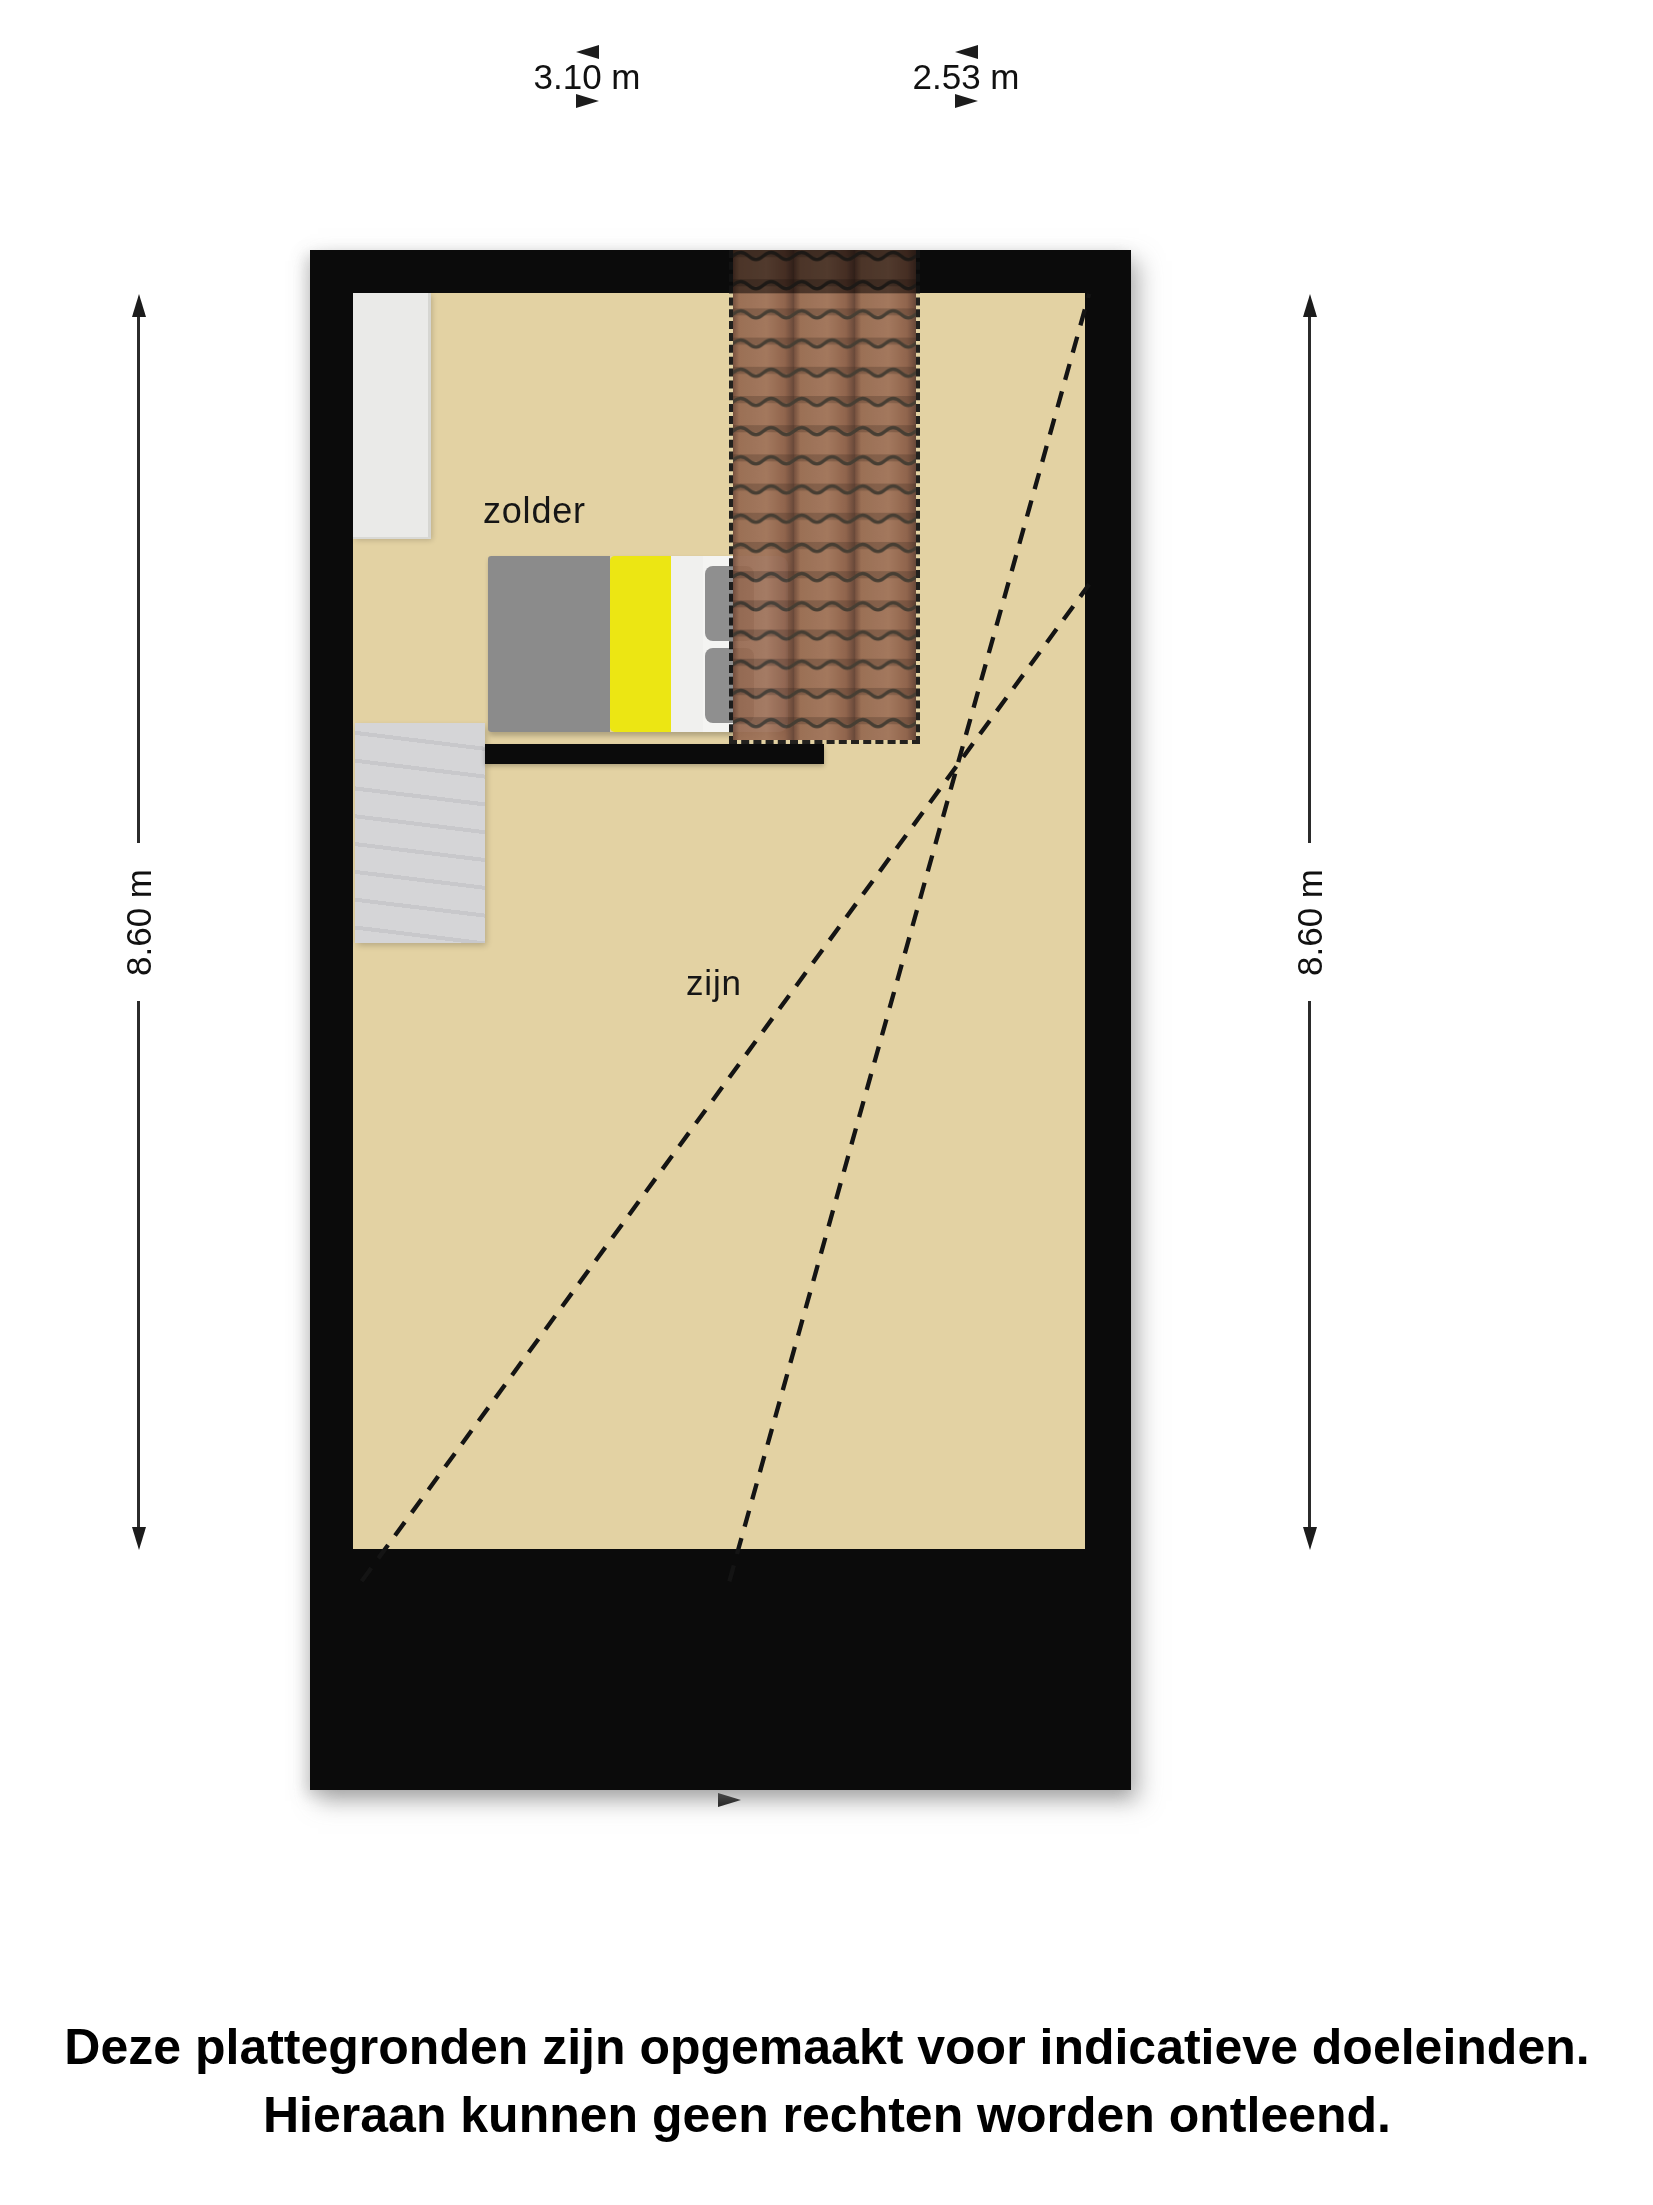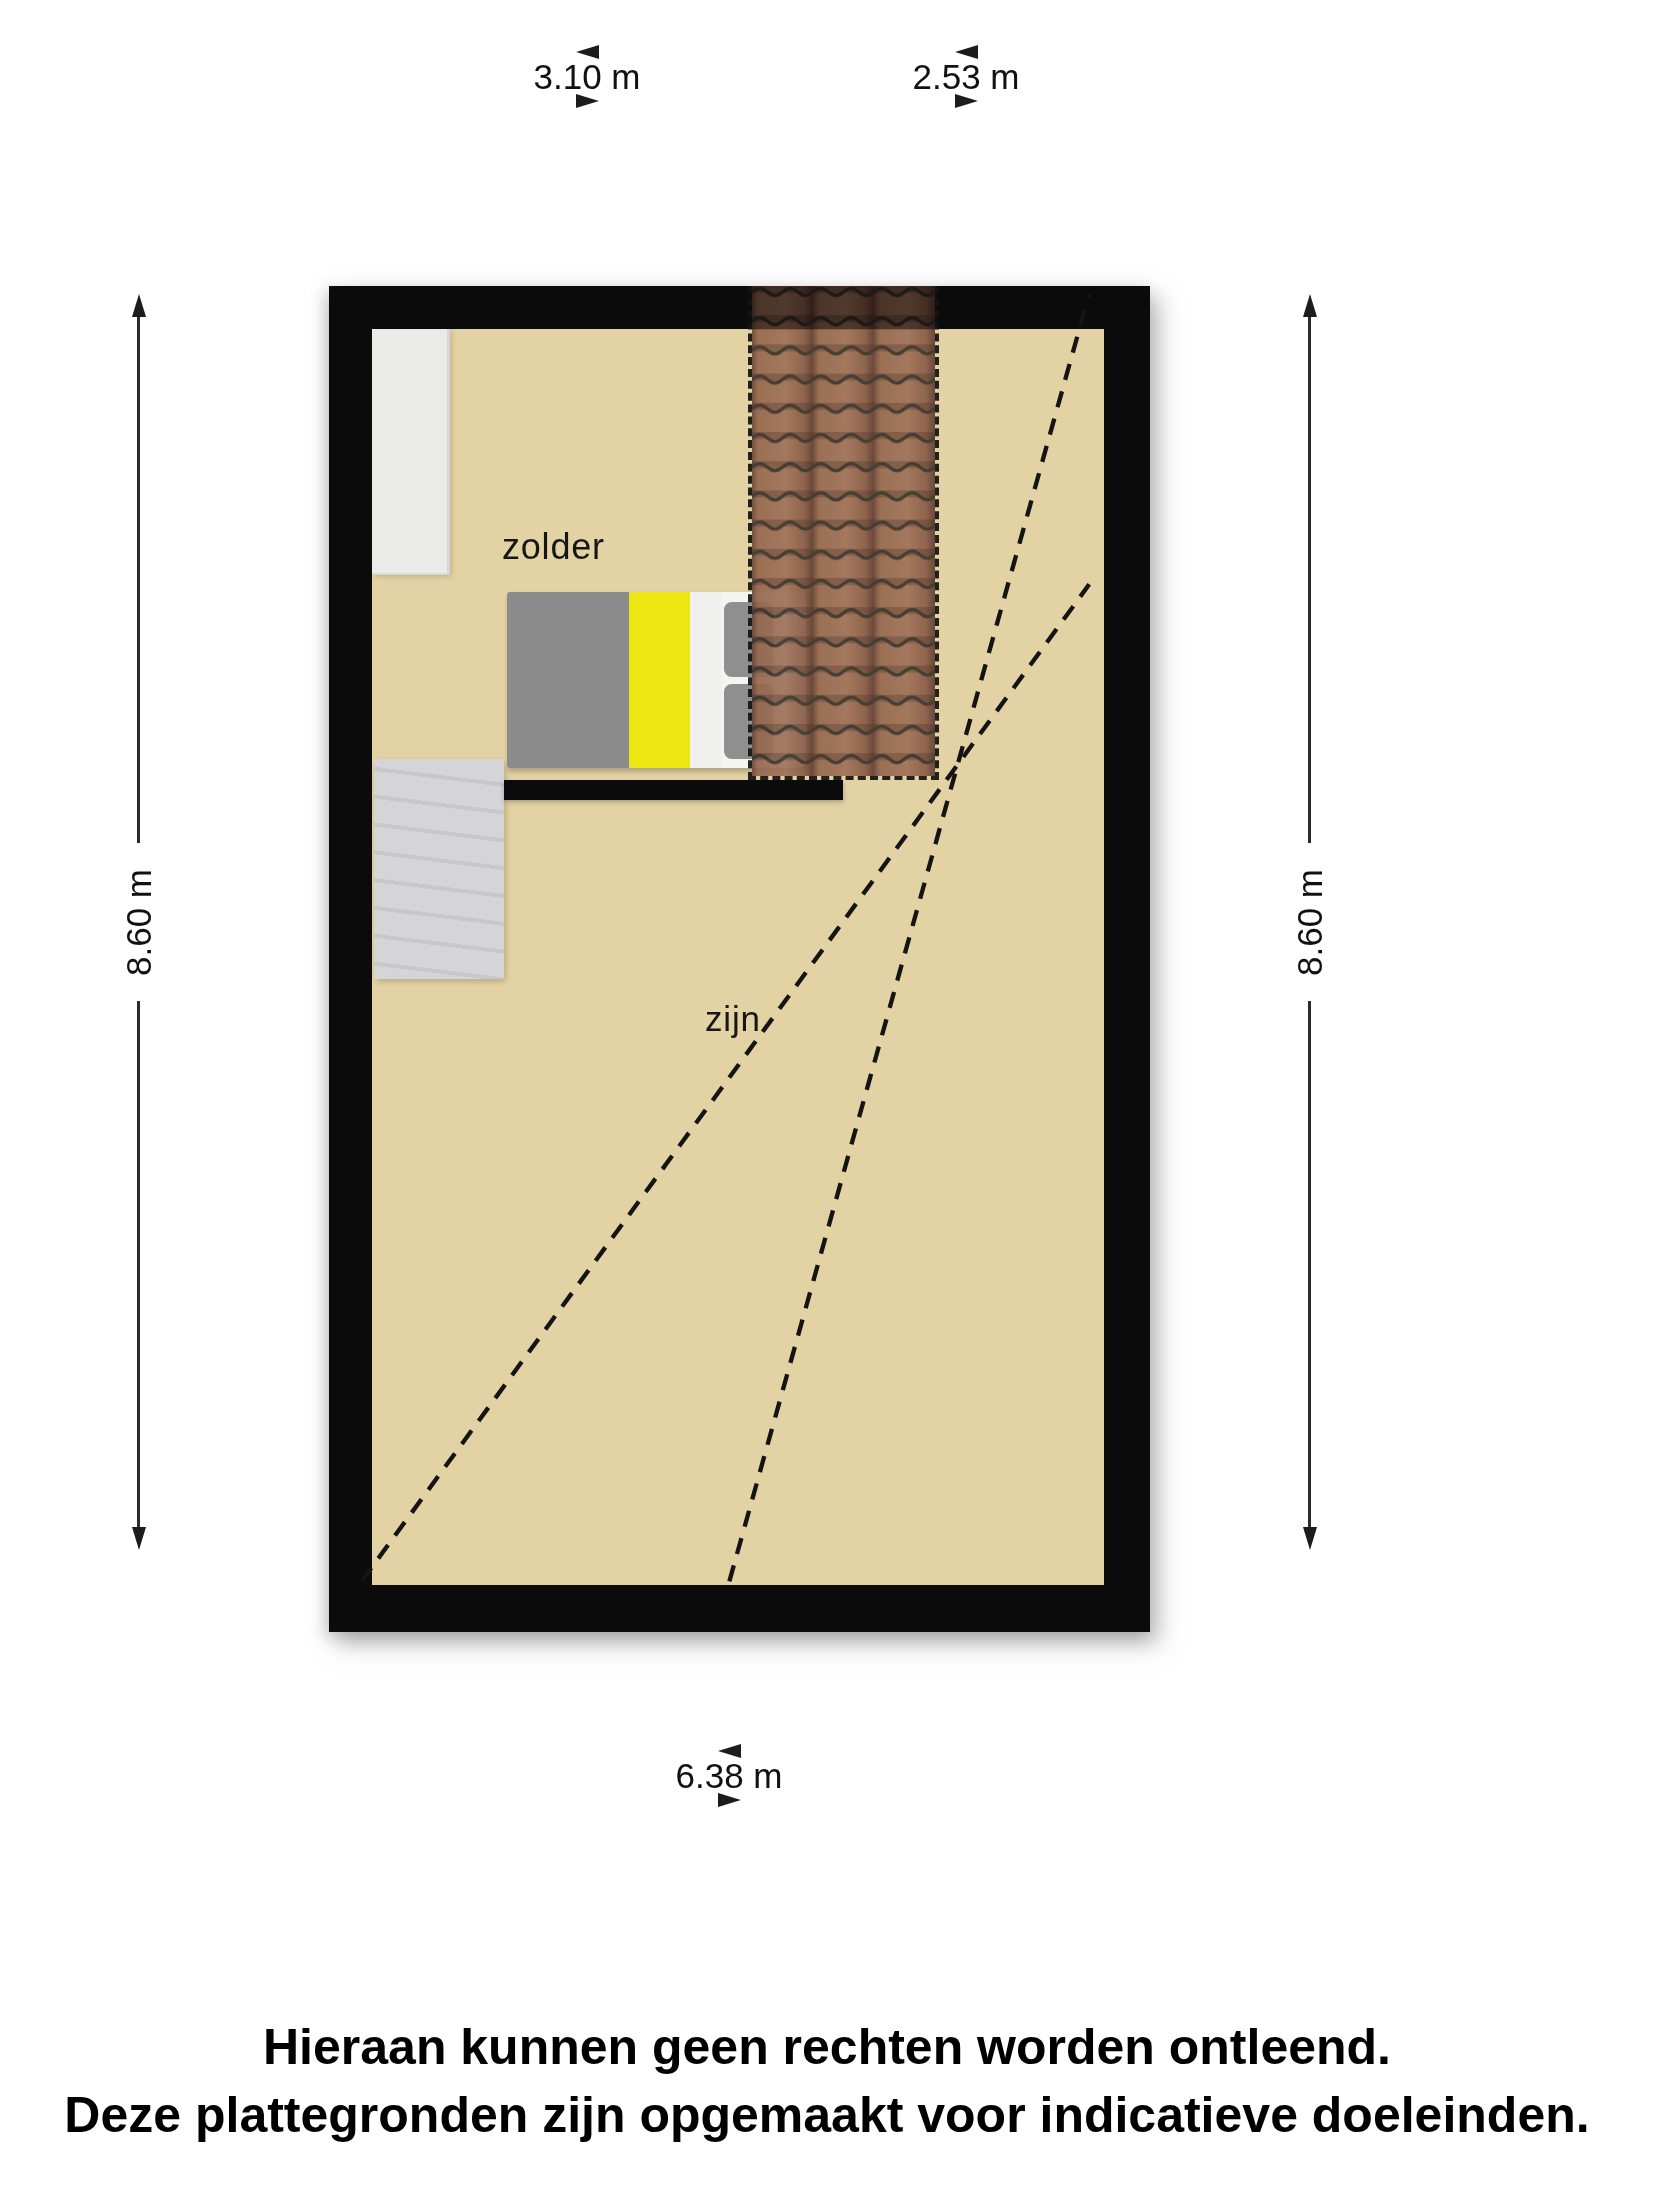--- a/index.html
+++ b/index.html
@@ -16,24 +16,23 @@
   .dlabel{font-size:35px;color:var(--dimension-text,#111);padding:0 12.6px;white-space:nowrap;line-height:1;}
   .vlabel{height:158px;width:35px;display:flex;align-items:center;justify-content:center;}
   .vlabel span{transform:rotate(-90deg);white-space:nowrap;font-size:35px;color:var(--dimension-text,#111);line-height:1;}
   .ah{width:0;height:0;}
   .ah-left{border-top:7.9px solid transparent;border-bottom:7.9px solid transparent;border-right:23.6px solid #1c1c1c;}
   .ah-right{border-top:7.9px solid transparent;border-bottom:7.9px solid transparent;border-left:23.6px solid #1c1c1c;}
   .ah-up{border-left:7.9px solid transparent;border-right:7.9px solid transparent;border-bottom:23.6px solid #1c1c1c;}
   .ah-down{border-left:7.9px solid transparent;border-right:7.9px solid transparent;border-top:23.6px solid #1c1c1c;}
   
   .plan{
-    position:absolute;left:329px;top:250px;width:821px;height:1346px;
+    position:absolute;left:310px;top:250px;width:821px;height:1540px;
     background:var(--wall,#0b0b0b);
     box-shadow:7.9px 11px 22px rgba(110,110,110,.5), -4.7px 4.7px 14px rgba(140,140,140,.35);
-    margin-top:36px;
   }
   .floor{position:absolute;left:43px;top:43px;width:732px;height:1256px;background:var(--floor,#e3d2a3);}
   .wardrobe{
     position:absolute;left:43px;top:43px;width:75px;height:244px;
     background:var(--wardrobe-white,#eaeae8);
     border-right:3.2px solid #d6d6d2;border-bottom:2.4px solid #d9d9d5;
     box-shadow:2.4px 2.4px 5.5px rgba(0,0,0,.18);
   }
   .stairs{
     position:absolute;left:45px;top:473px;width:130px;height:220px;
@@ -162,18 +161,18 @@
     <div class="room-label label-zolder">zolder</div>
     <div class="room-label label-vide">zijn</div>
   </div>
 
   <svg class="lines-svg" width="1654" height="2205" viewBox="0 0 2100 2800">
     <line x1="459" y1="2008" x2="1383" y2="742" stroke="#141414" stroke-width="5.5" stroke-dasharray="21 15"></line>
     <line x1="926" y1="2008" x2="1383" y2="373" stroke="#141414" stroke-width="5.5" stroke-dasharray="21 15"></line>
   </svg>
 
   <div class="disclaimer">
+    <div>Deze plattegronden zijn opgemaakt voor indicatieve doeleinden.</div>
     <div>Hieraan kunnen geen rechten worden ontleend.</div>
-    <div>Deze plattegronden zijn opgemaakt voor indicatieve doeleinden.</div>
   </div>
 
 </div>
 
 
 </body></html>

